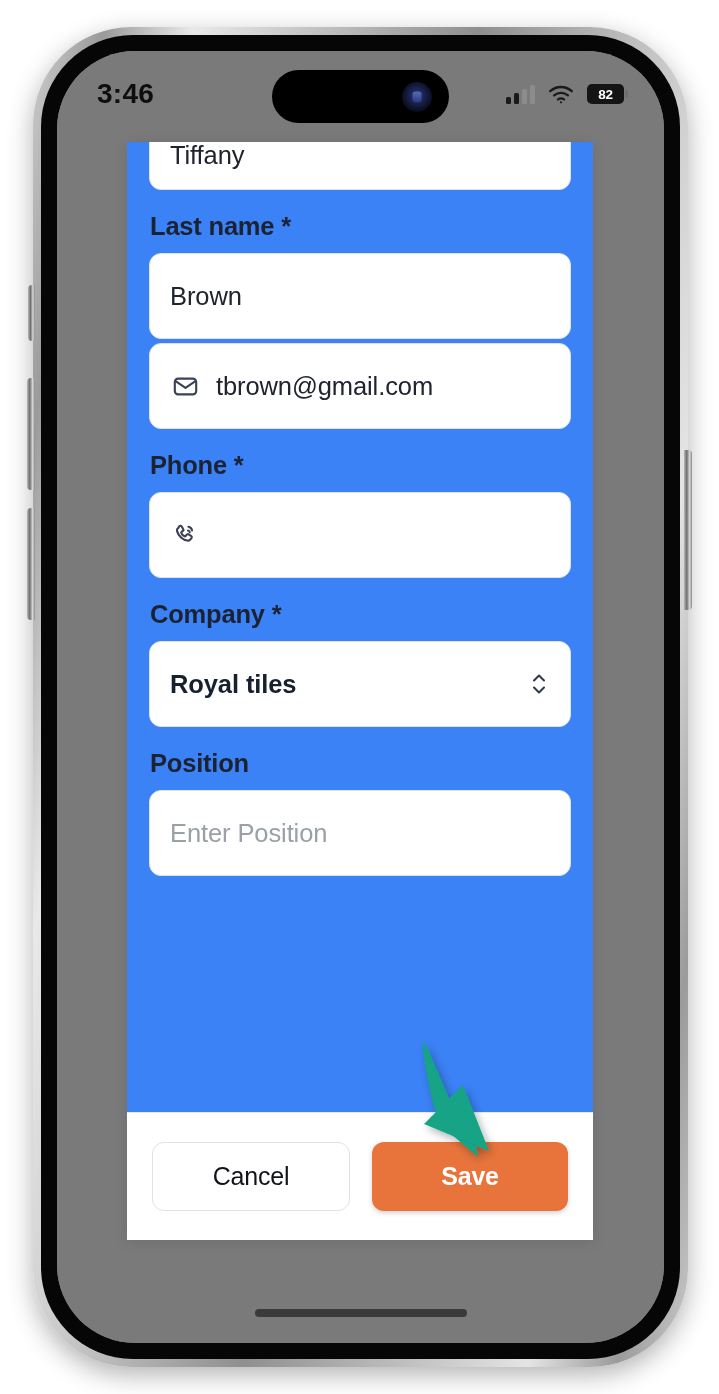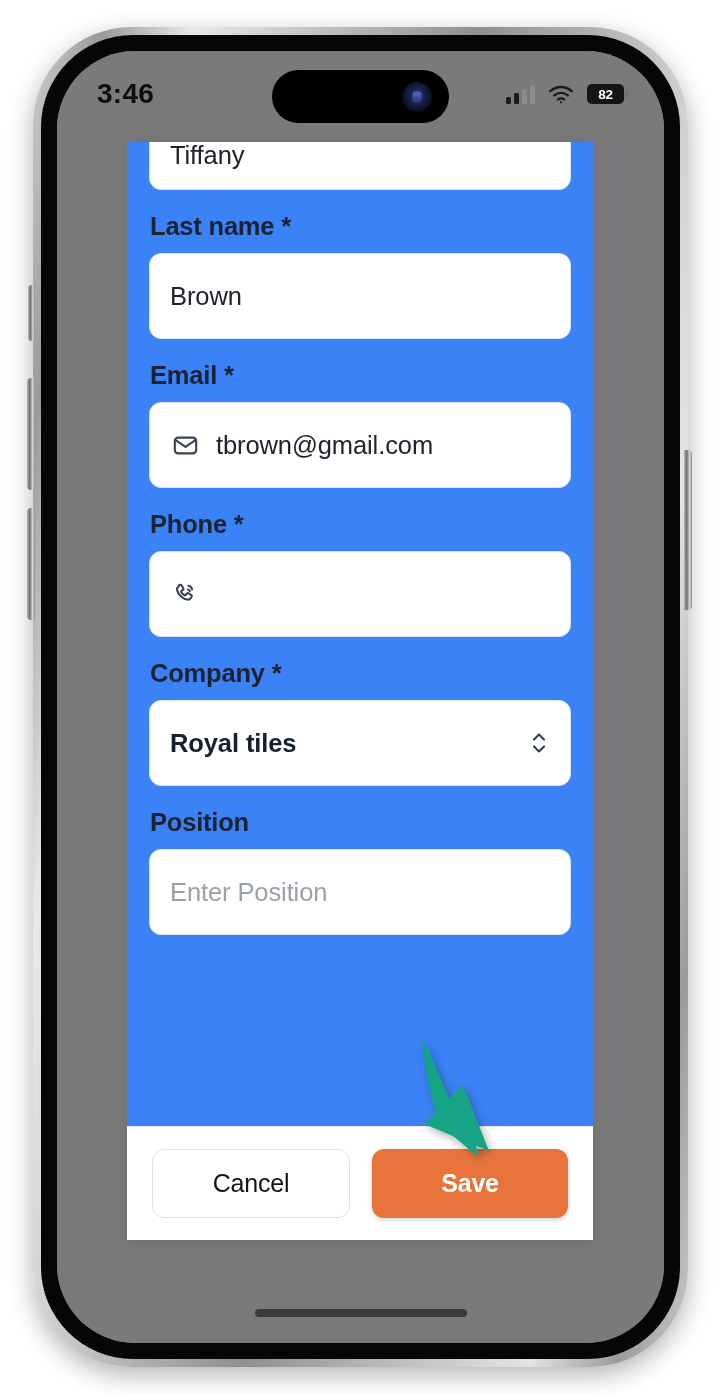--- a/index.html
+++ b/index.html
@@ -114,21 +114,21 @@
   .ctext.dd { font-weight: 700; color:#16202e; }
   .ficon { width: 30px; height: 30px; flex: 0 0 30px; display:flex; align-items:center; justify-content:center; color:#3b4256; }
   .stepper {
     position: absolute; right: 22px; top: 50%; transform: translateY(-50%);
     width: 18px; height: 32px; display:flex; flex-direction:column; justify-content:space-between;
     color:#2f3a4d;
   }
 
   
   .sheet-footer {
-    position: absolute; left: 0; right: 0; bottom: 0; height: 114px;
+    position: absolute; left: 0; right: 0; bottom: 0; height: 128px;
     border-top: 1.4px solid #e9ecef; background:#fff;
     display: flex; align-items: center; gap: 22px; padding: 0 25px;
   }
   .btn {
     flex: 1 1 0; height: 69px; border-radius: 12px;
     display:flex; align-items:center; justify-content:center;
     font-size: 25px; letter-spacing:-.2px; cursor: pointer;
   }
   .btn-cancel { border: 1.6px solid #dde1e8; background:#fff; color:#111318; }
   .btn-save { background: #e8743b; color:#fff; font-weight: 600; box-shadow: 0 2px 5px rgba(0,0,0,.18); }
@@ -170,21 +170,20 @@
         </div>
 
         <div class="field">
           <div class="flabel">Last name *</div>
           <div class="control">
             <div class="ctext">Brown</div>
           </div>
         </div>
 
         <div class="field">
-          <div class="flabel">Email *</div>
           <div class="control">
             <span class="ficon">
               <svg width="27" height="27" viewBox="0 0 24 24" fill="none" stroke="currentColor" stroke-width="1.9" stroke-linecap="round" stroke-linejoin="round">
                 <rect x="2.5" y="5" width="19" height="14" rx="3"></rect>
                 <path d="M3.5 7.5 12 13.2 20.5 7.5"></path>
               </svg>
             </span>
             <div class="ctext">tbrown@gmail.com</div>
           </div>
         </div>

